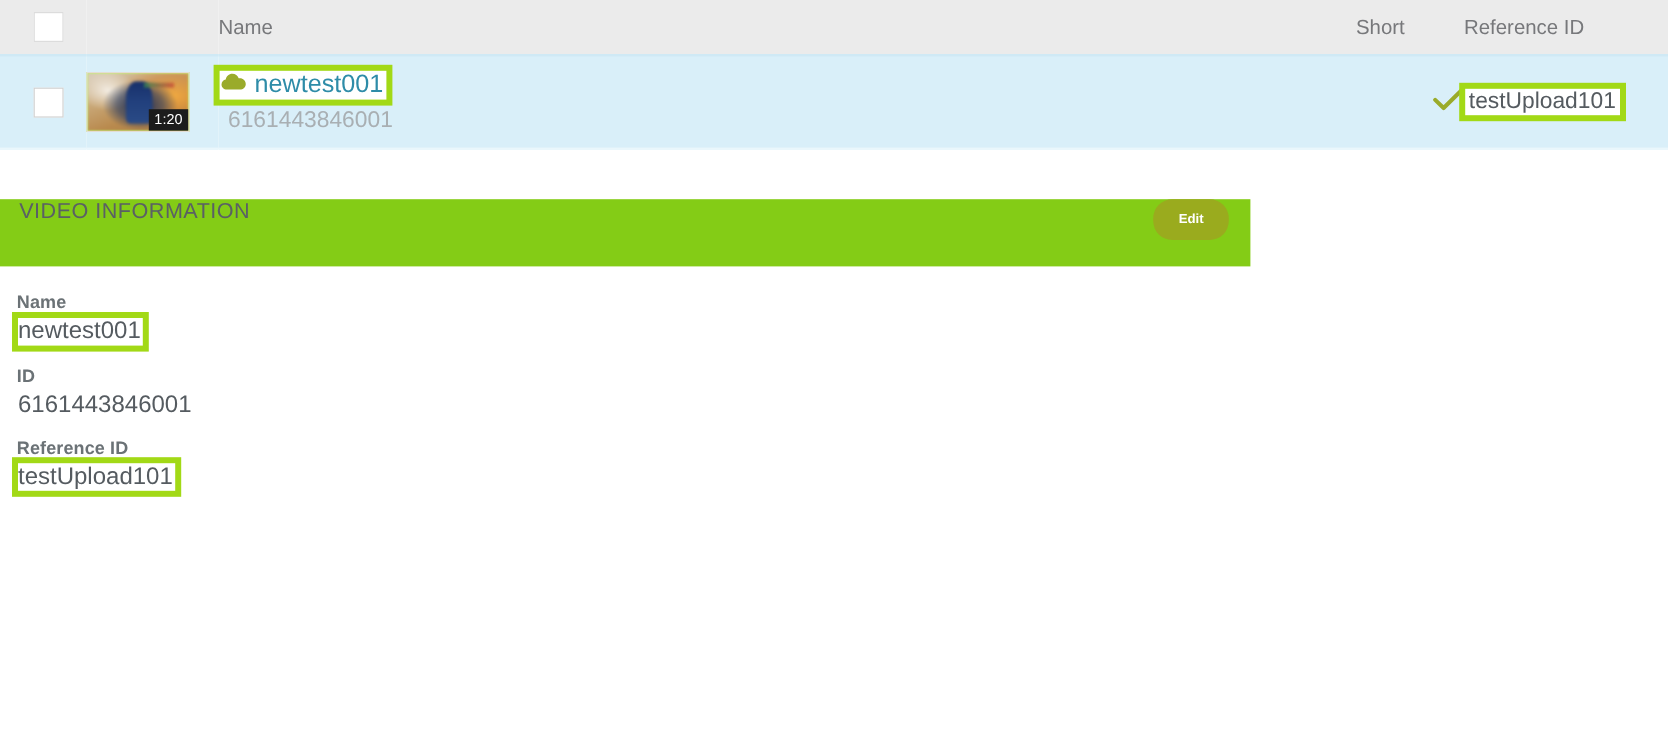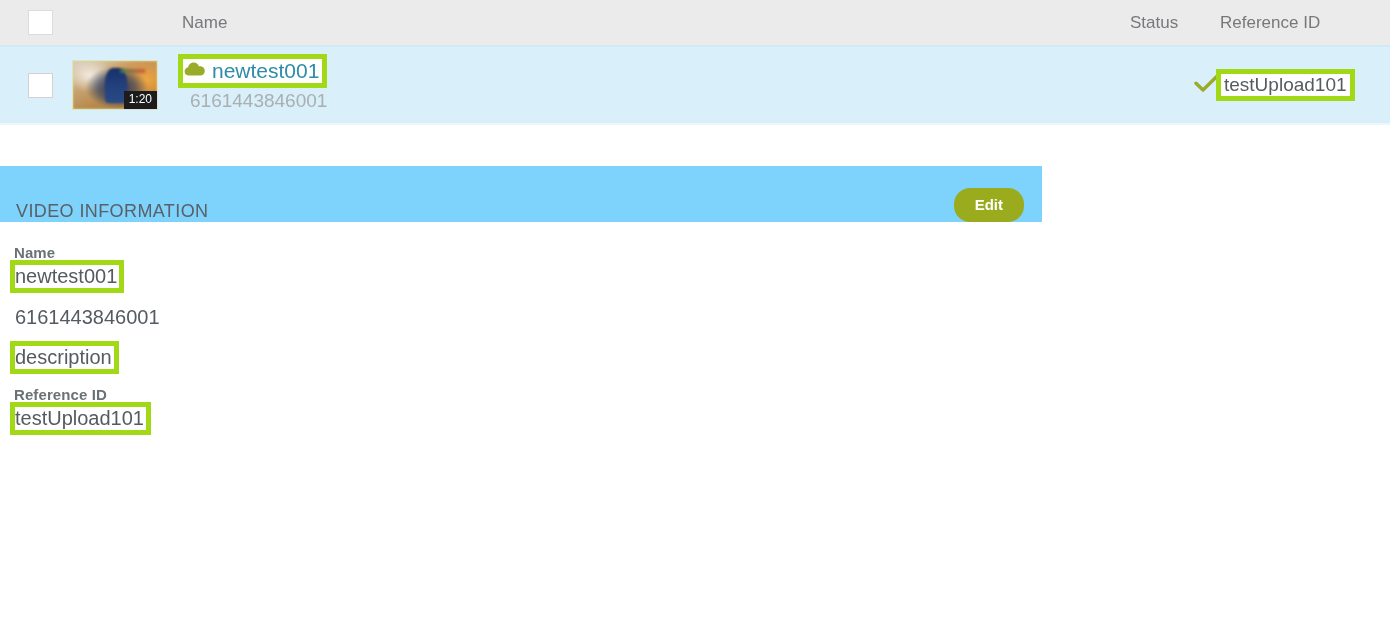--- a/index.html
+++ b/index.html
@@ -157,36 +157,36 @@
     font-size: 19px;
     line-height: 23px;
     padding: 0 4px 1px 4px;
   }
 
   
   .panel {
     margin-top: 41px;
     width: 1042px;
     height: 56px;
-    background: #7dd3fc;
+    background: #84cc16;
     display: flex;
-    align-items: flex-end;
+    align-items: flex-start;
     justify-content: space-between;
     padding: 0 18px 0 16px;
     box-sizing: border-box;
   }
   .panel-title {
     font-size: 18px;
     letter-spacing: 0.4px;
     color: #5a6065;
   }
   .edit-button {
     background: #9aab1e;
     color: #ffffff;
-    font-size: 15px;
+    font-size: 11px;
     font-weight: bold;
     border: none;
     border-radius: 16px;
     padding: 9px 21px;
     cursor: pointer;
     font-family: "Liberation Sans", sans-serif;
     line-height: 16px;
   }
 
   
@@ -224,21 +224,21 @@
     <col class="col-status">
       <col class="col-refid">
   </colgroup>
   <thead>
     <tr>
       <th>
         <span class="checkbox hdr"></span>
       </th>
       <th></th>
       <th class="th-name">Name</th>
-      <th class="th-status">Status</th>
+      <th class="th-status">Short</th>
       <th class="th-refid">Reference ID</th>
     </tr>
   </thead>
   <tbody>
     <tr class="video-row">
       <td>
         <span class="checkbox"></span>
       </td>
       <td>
         <div class="thumb-wrap">
@@ -281,27 +281,25 @@
 <div class="fields">
 
   <div class="field">
     <div class="field-label">Name</div>
     <div class="field-value">
       <span class="hl">newtest001</span>
     </div>
   </div>
 
   <div class="field">
+    <div class="field-label">ID</div>
     <div class="field-value plain">6161443846001</div>
   </div>
 
   <div class="field">
-    <div class="field-value">
-      <span class="hl">description</span>
-    </div>
   </div>
 
   <div class="field">
   </div>
 
   <div class="field">
     <div class="field-label">Reference ID</div>
     <div class="field-value">
       <span class="hl">testUpload101</span>
     </div>

